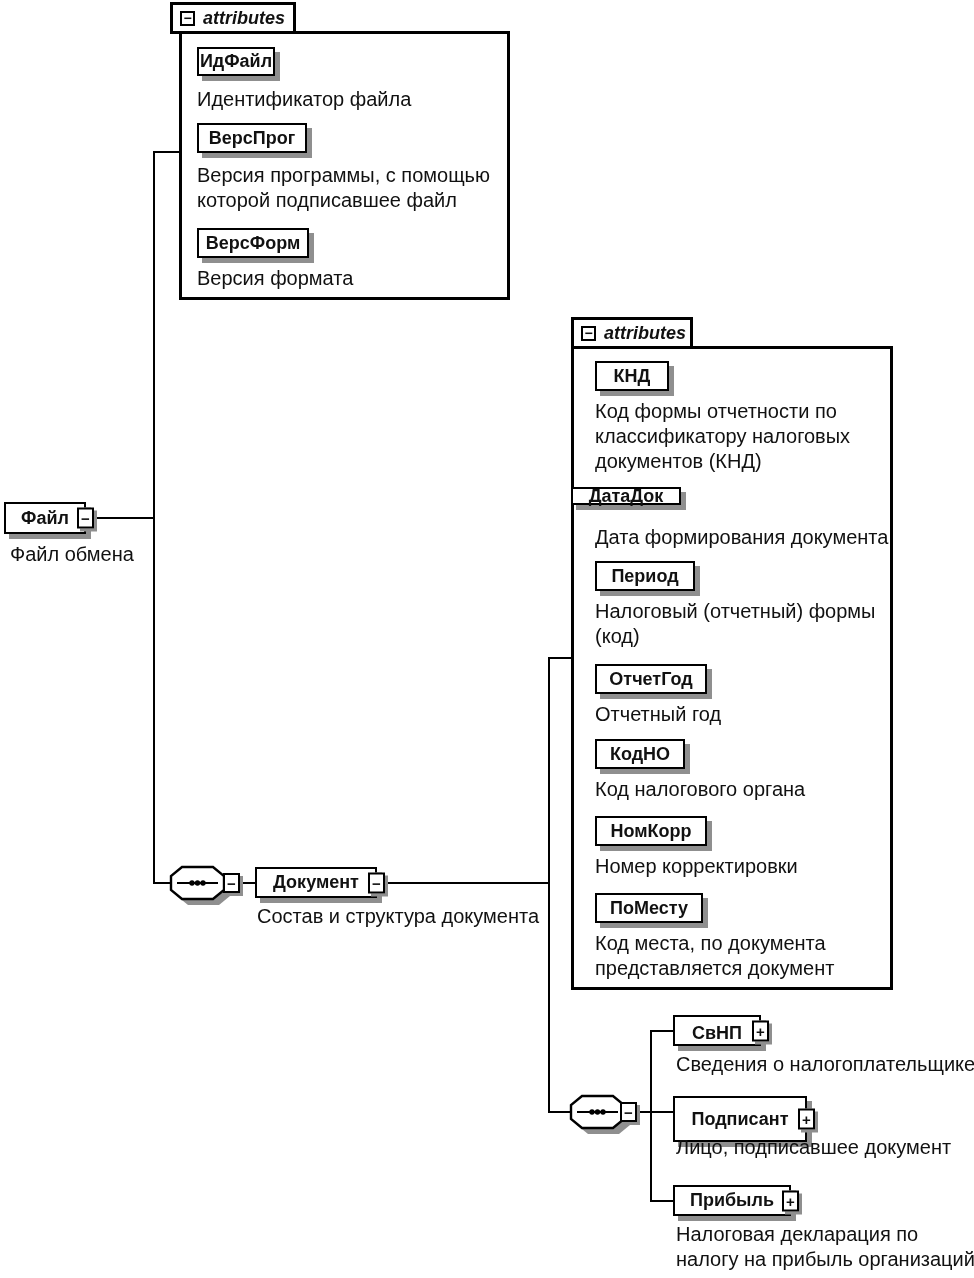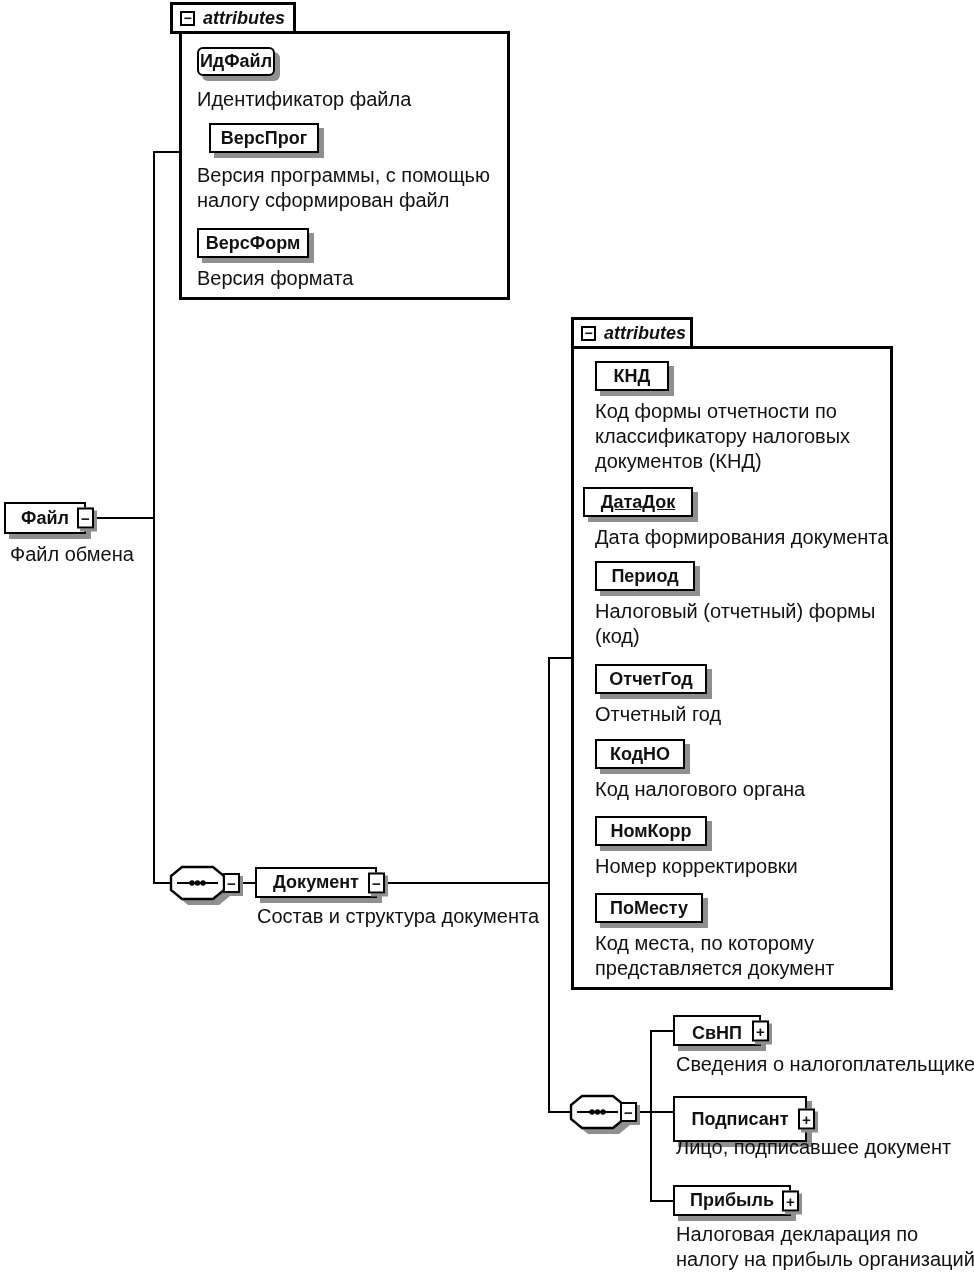--- a/index.html
+++ b/index.html
@@ -49,33 +49,33 @@
   <div class="line" style="left:650px;top:1030px;width:2px;height:172px;"></div>
   <div class="line" style="left:650px;top:1030px;width:24px;height:2px;"></div>
   <div class="line" style="left:650px;top:1200px;width:24px;height:2px;"></div>
 
   <div class="container" style="left:179px;top:31px;width:331px;height:269px;"></div>
   <div class="tab" style="left:170px;top:2px;width:126px;height:32px;">
     <span class="tabicon">−</span>
     <span>attributes</span>
   </div>
 
-  <div class="namebox" style="left:197px;top:47px;width:78px;height:29px;border-radius:6px;">
+  <div class="namebox" style="left:197px;top:47px;width:78px;height:29px;">
     <span>ИдФайл</span>
   </div>
   <div class="desc" style="left:197px;top:87px;">
     <div>Идентификатор файла</div>
   </div>
 
-  <div class="namebox" style="left:197px;top:123px;width:110px;height:30px;margin-left:12px;">
+  <div class="namebox" style="left:197px;top:123px;width:110px;height:30px;">
     <span>ВерсПрог</span>
   </div>
   <div class="desc" style="left:197px;top:163px;">
     <div>Версия программы, с помощью</div>
-    <div>налогу сформирован файл</div>
+    <div>которой подписавшее файл</div>
   </div>
 
   <div class="namebox" style="left:197px;top:228px;width:112px;height:30px;">
     <span>ВерсФорм</span>
   </div>
   <div class="desc" style="left:197px;top:266px;">
     <div>Версия формата</div>
   </div>
 
   <div class="namebox" style="left:4px;top:502px;width:82px;height:32px;">
@@ -108,21 +108,21 @@
 
   <div class="namebox" style="left:595px;top:361px;width:74px;height:30px;">
     <span>КНД</span>
   </div>
   <div class="desc" style="left:595px;top:399px;">
     <div>Код формы отчетности по</div>
     <div>классификатору налоговых</div>
     <div>документов (КНД)</div>
   </div>
 
-  <div class="namebox" style="left:583px;top:487px;width:110px;height:30px;text-decoration:underline;">
+  <div class="namebox" style="left:571px;top:487px;width:110px;height:18px;">
     <span>ДатаДок</span>
   </div>
   <div class="desc" style="left:595px;top:525px;">
     <div>Дата формирования документа</div>
   </div>
 
   <div class="namebox" style="left:595px;top:561px;width:100px;height:30px;">
     <span>Период</span>
   </div>
   <div class="desc" style="left:595px;top:599px;">
@@ -148,21 +148,21 @@
     <span>НомКорр</span>
   </div>
   <div class="desc" style="left:595px;top:854px;">
     <div>Номер корректировки</div>
   </div>
 
   <div class="namebox" style="left:595px;top:893px;width:108px;height:30px;">
     <span>ПоМесту</span>
   </div>
   <div class="desc" style="left:595px;top:931px;">
-    <div>Код места, по которому</div>
+    <div>Код места, по документа</div>
     <div>представляется документ</div>
   </div>
 
   <svg class="octagon" style="left:570px;top:1095px;" width="55" height="34" viewBox="0 0 55 34">
     <polygon points="12,1 43,1 54,10 54,24 43,33 12,33 1,24 1,10" transform="translate(6,6)" fill="#8f8f8f"></polygon>
     <polygon points="12,1 43,1 54,10 54,24 43,33 12,33 1,24 1,10" fill="#fff" stroke="#000" stroke-width="2.4"></polygon>
     <line x1="7" y1="17" x2="48" y2="17" stroke="#000" stroke-width="2.2"></line>
     <circle cx="22" cy="17" r="2.7" fill="#000"></circle>
       <circle cx="27.5" cy="17" r="2.7" fill="#000"></circle>
       <circle cx="33" cy="17" r="2.7" fill="#000"></circle>

